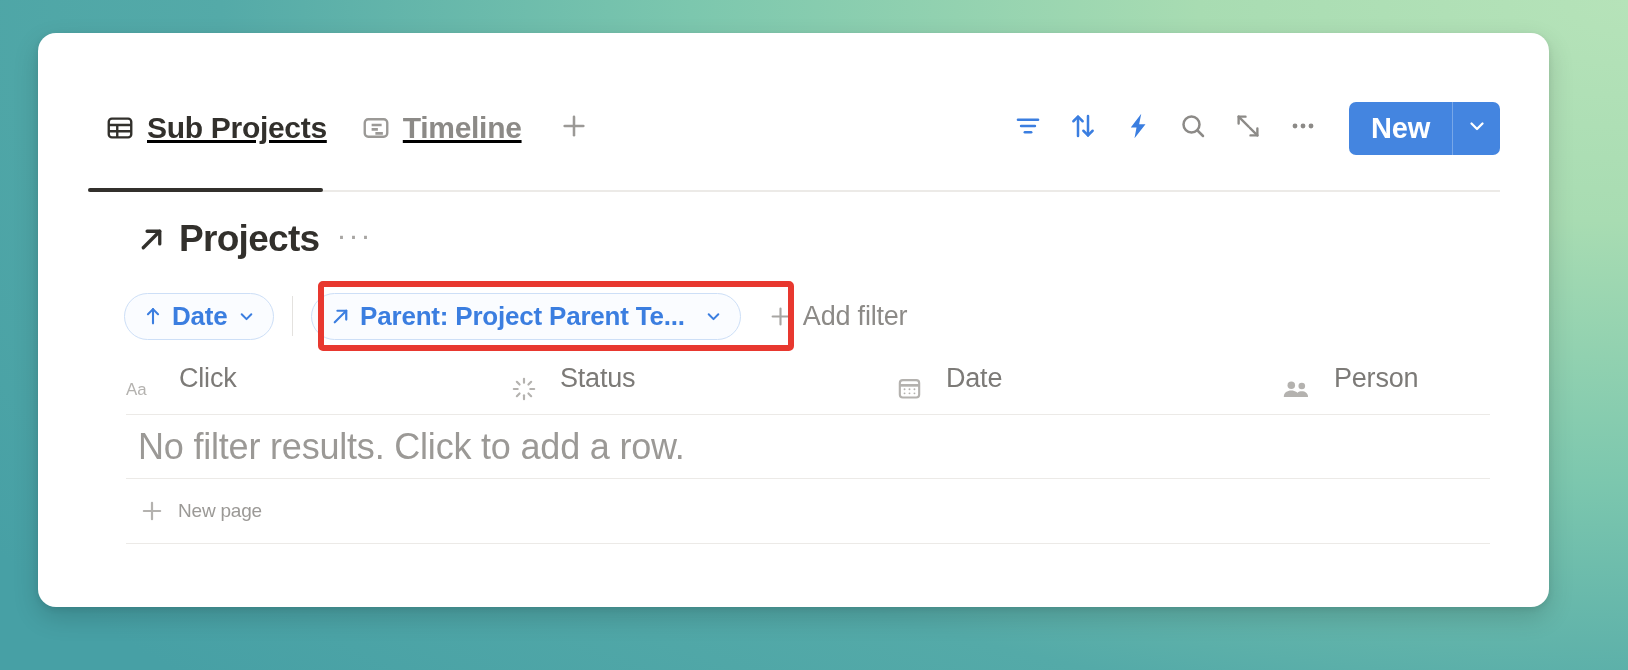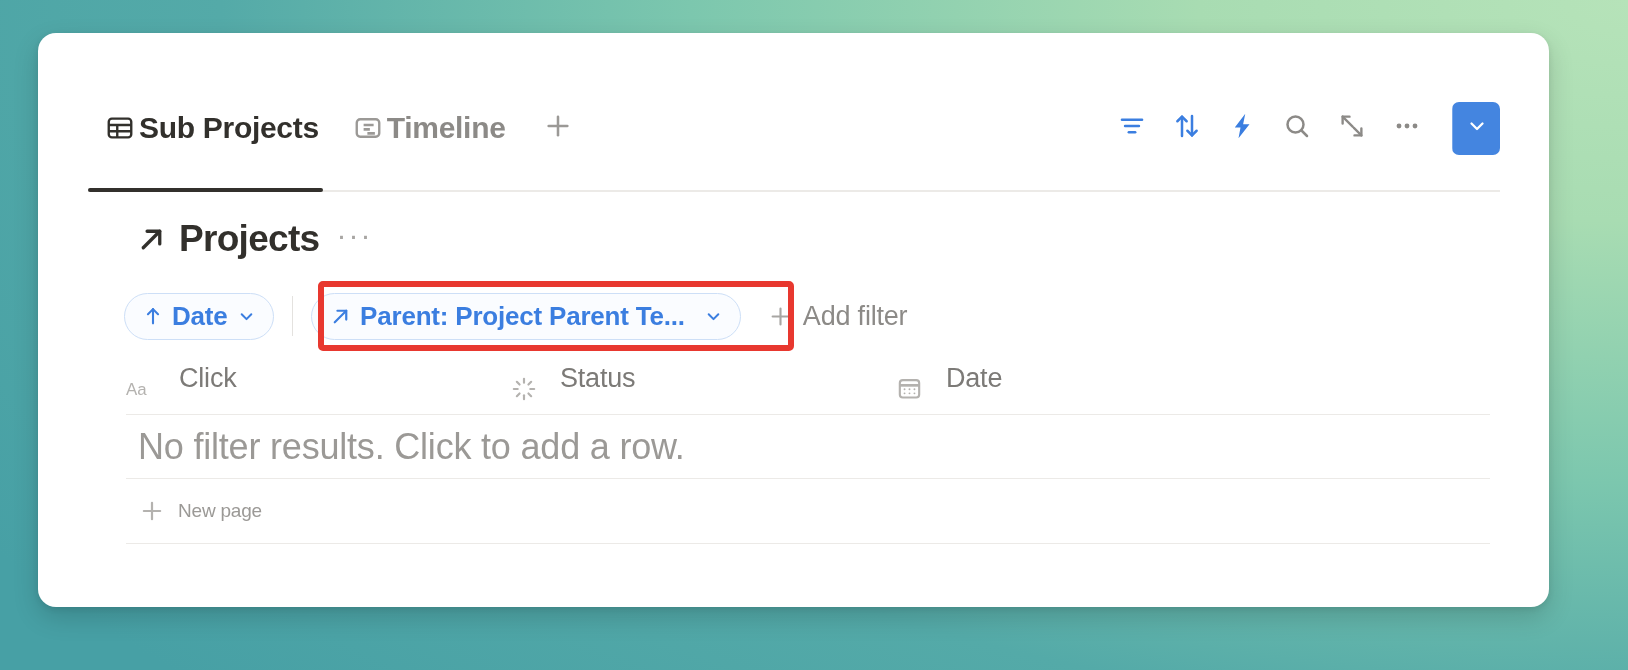--- a/index.html
+++ b/index.html
@@ -46,25 +46,26 @@
   #view-tabs {
     display: flex;
     align-items: center;
     gap: 0px;
     height: 76px;
   }
 
   .view-tab {
     display: flex;
     align-items: center;
-    gap: 4px;
+    gap: 12px;
     height: 76px;
     padding: 0 17px;
     cursor: pointer;
     position: relative;
+    text-decoration: underline;
   }
   .view-tab .tab-label {
     font-size: 30px;
     font-weight: 700;
     letter-spacing: -0.3px;
     white-space: nowrap;
   }
   .view-tab.active .tab-label { color: #32302c; }
   .view-tab.active .tab-ico   { color: #32302c; }
   .view-tab.inactive .tab-label { color: #8c8a87; font-weight: 600; }
@@ -387,20 +388,23 @@
         <span>
           <svg width="30" height="30" viewBox="0 0 24 24" fill="currentColor">
             <circle cx="5.6" cy="12" r="1.95"></circle>
             <circle cx="12" cy="12" r="1.95"></circle>
             <circle cx="18.4" cy="12" r="1.95"></circle>
           </svg>
         </span>
       </div>
 
       <div id="new-button-group">
+        <div id="new-button">
+          <span>New</span>
+        </div>
         <div id="new-dropdown-button">
           <span>
             <svg width="24" height="24" viewBox="0 0 24 24" fill="none" stroke="currentColor" stroke-width="2.3" stroke-linecap="round" stroke-linejoin="round">
               <polyline points="6.5,9.5 12,15 17.5,9.5"></polyline>
             </svg>
           </span>
         </div>
       </div>
     </div>
   </div>
@@ -506,20 +510,31 @@
               <circle cx="16.4" cy="12.6" r="0.85"></circle>
               <circle cx="7.6" cy="16.3" r="0.85"></circle>
               <circle cx="12" cy="16.3" r="0.85"></circle>
               <circle cx="16.4" cy="16.3" r="0.85"></circle>
             </g>
           </svg>
         </span>
         <span class="th-label">Date</span>
       </div>
 
+      <div class="th col-person">
+        <span class="th-ico">
+          <svg width="30" height="26" viewBox="0 0 28 24" fill="currentColor">
+            <circle cx="9.6" cy="8.4" r="3.5"></circle>
+            <path d="M2.6 19.4 c0 -3.9 3.2 -5.9 7 -5.9 s7 2 7 5.9 z"></path>
+            <circle cx="19.4" cy="9.2" r="3.1"></circle>
+            <path d="M13.6 19.4 c0 -3.5 2.7 -5.3 5.8 -5.3 s5.8 1.8 5.8 5.3 z"></path>
+          </svg>
+        </span>
+        <span class="th-label">Person</span>
+      </div>
     </div>
 
     <div id="empty-row">
       <span id="empty-row-text">No filter results. Click to add a row.</span>
     </div>
 
     <div id="new-page-row">
       <span id="new-page-plus">
         <svg width="28" height="28" viewBox="0 0 24 24" fill="none" stroke="currentColor" stroke-width="1.9" stroke-linecap="round">
           <line x1="12" y1="5" x2="12" y2="19"></line>

